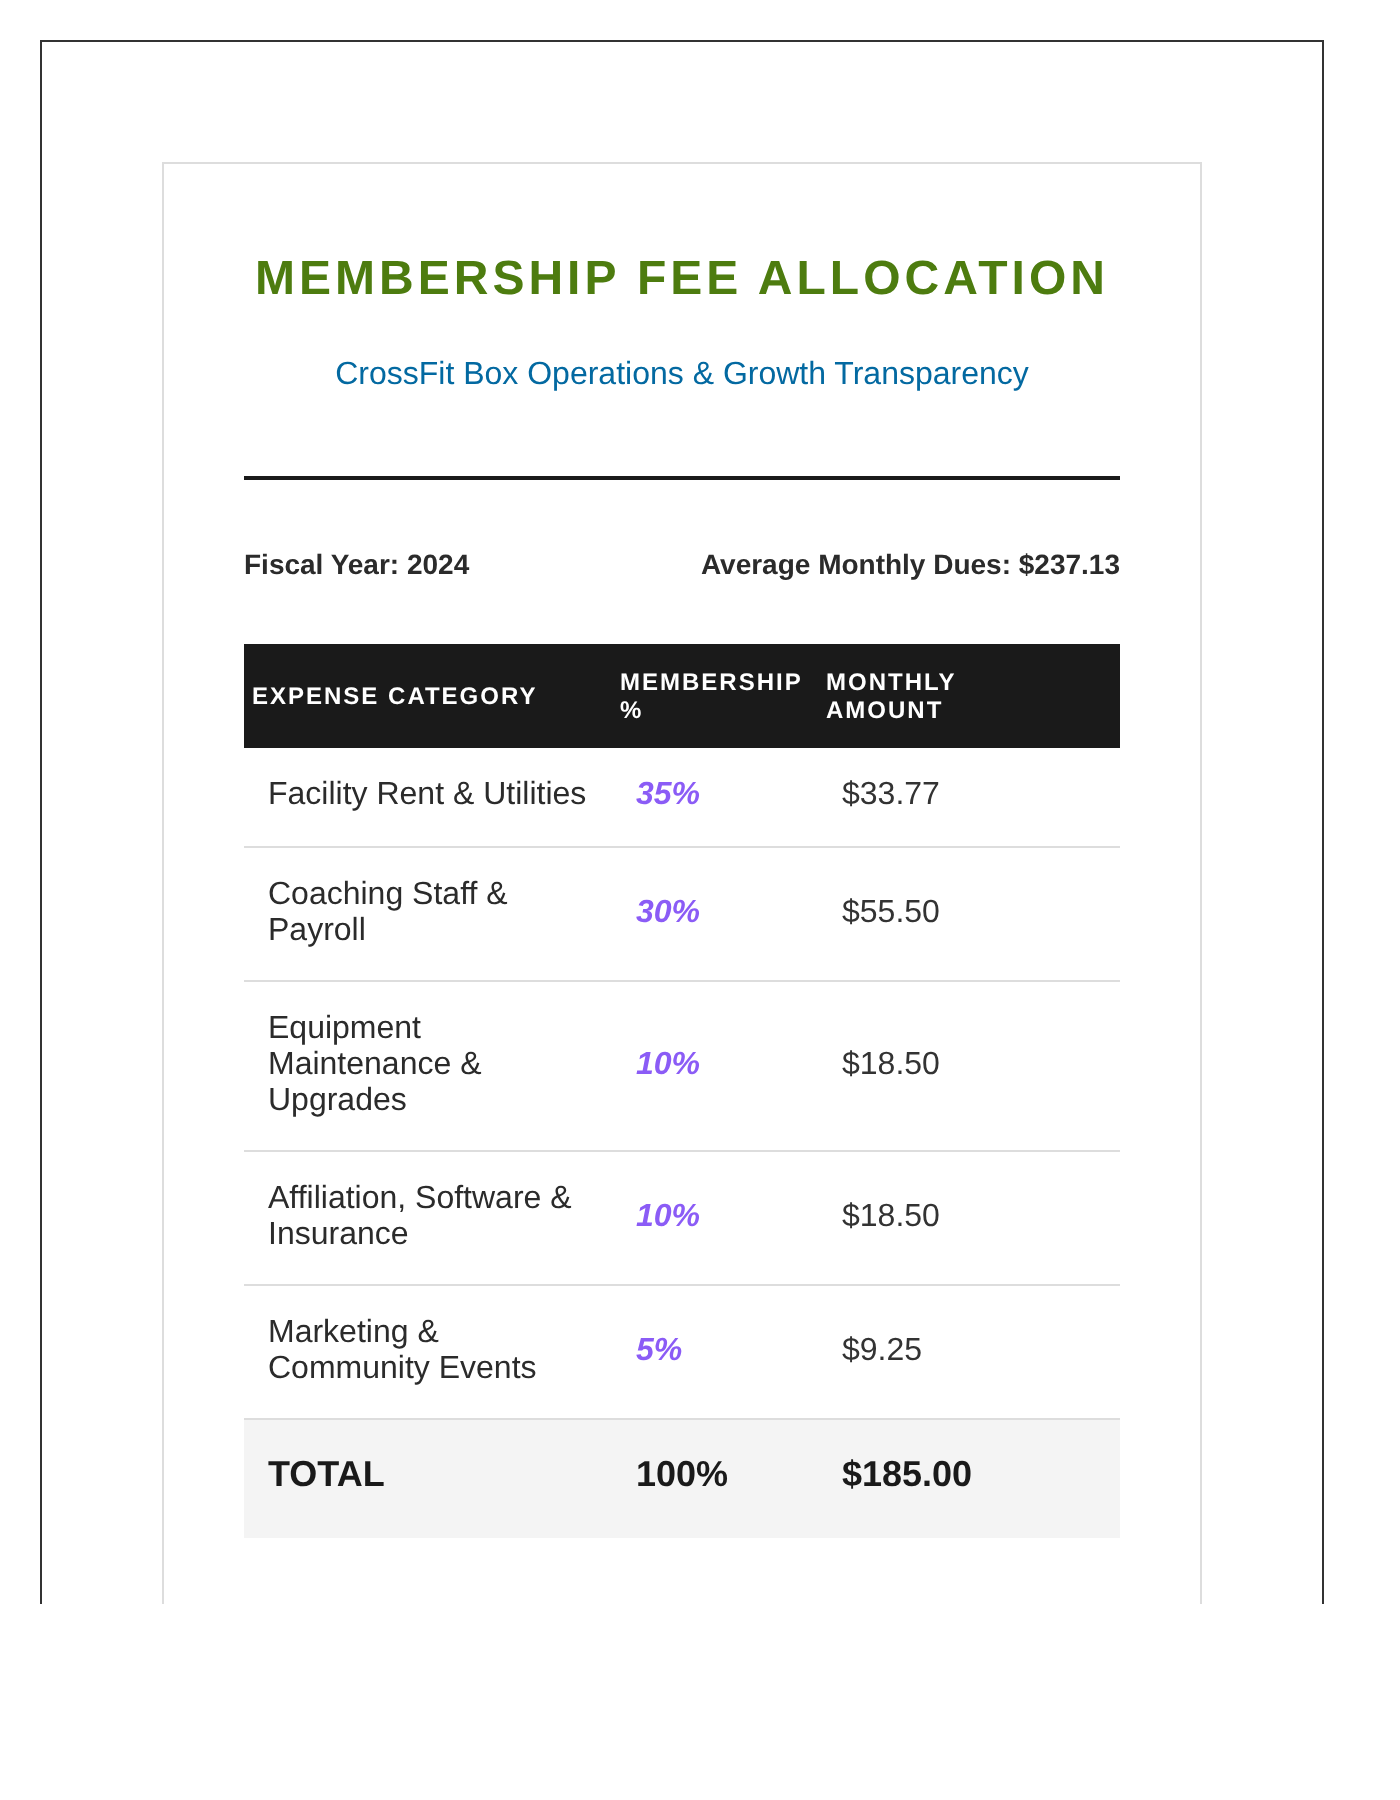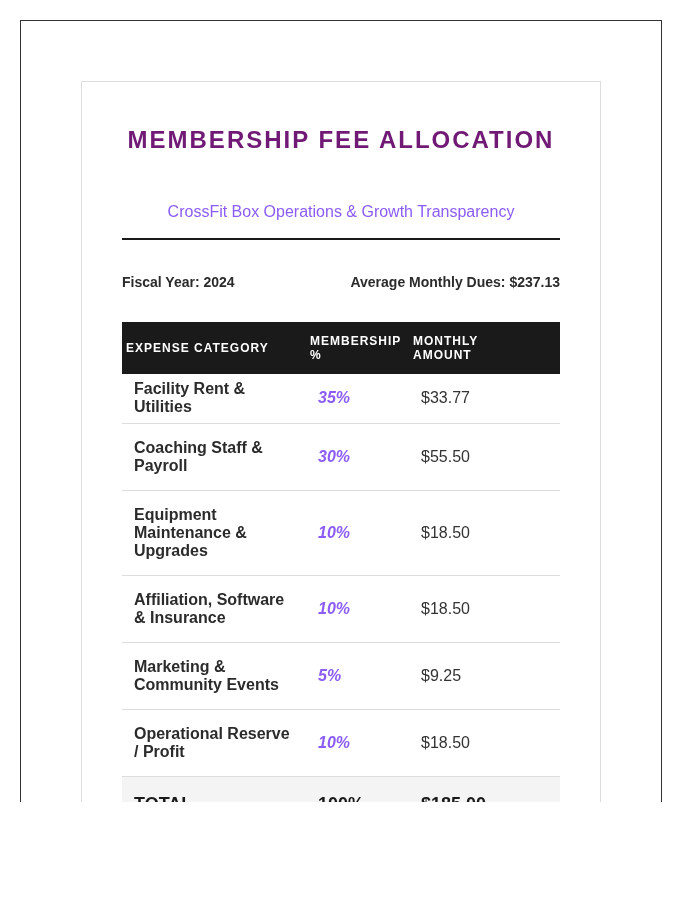--- a/index.html
+++ b/index.html
@@ -50,31 +50,30 @@
     .title {
       margin: 0;
       position: absolute;
       top: 44px;
       left: 0;
       right: 0;
       text-align: center;
       font-size: 24px;
       font-weight: bold;
       letter-spacing: 2px;
-      color: #701a75;
+      color: #4d7c0f;
     }
     .subtitle {
       position: absolute;
       top: 97px;
       left: 0;
       right: 0;
       text-align: center;
       font-size: 16px;
-      color: #8b5cf6;
-      margin-top: 24px;
+      color: #0369a1;
     }
     .divider {
       position: absolute;
       top: 156px;
       left: 0;
       right: 0;
       height: 2px;
       background: #1a1a1a;
     }
     .meta {
@@ -110,21 +109,21 @@
     thead th.c1 { width: 176px; }
     thead th.c2 { width: 95px; }
     tbody td {
       padding: 0 12px;
       vertical-align: middle;
       border-bottom: 1px solid #dddddd;
       font-size: 16px;
       line-height: 18px;
     }
     td.cat {
-      font-weight: bold;
+      font-weight: normal;
       color: #2b2b2b;
     }
     td.pct {
       font-weight: bold;
       color: #8b5cf6;
       font-style: italic;
     }
     td.amt {
       color: #333333;
     }
@@ -180,25 +179,20 @@
             <tr style="height:67px">
               <td class="cat">Affiliation, Software &amp; Insurance</td>
               <td class="pct">10%</td>
               <td class="amt">$18.50</td>
             </tr>
             <tr style="height:67px">
               <td class="cat">Marketing &amp; Community Events</td>
               <td class="pct">5%</td>
               <td class="amt">$9.25</td>
             </tr>
-            <tr style="height:67px">
-              <td class="cat">Operational Reserve / Profit</td>
-              <td class="pct">10%</td>
-              <td class="amt">$18.50</td>
-            </tr>
             <tr class="total" style="height:60px">
               <td>TOTAL</td>
               <td>100%</td>
               <td>$185.00</td>
             </tr>
           </tbody>
         </table>
       </div>
     </div>
   </div>

